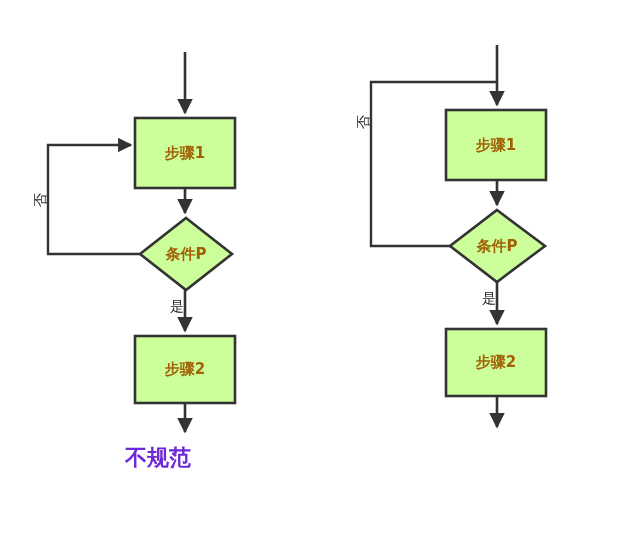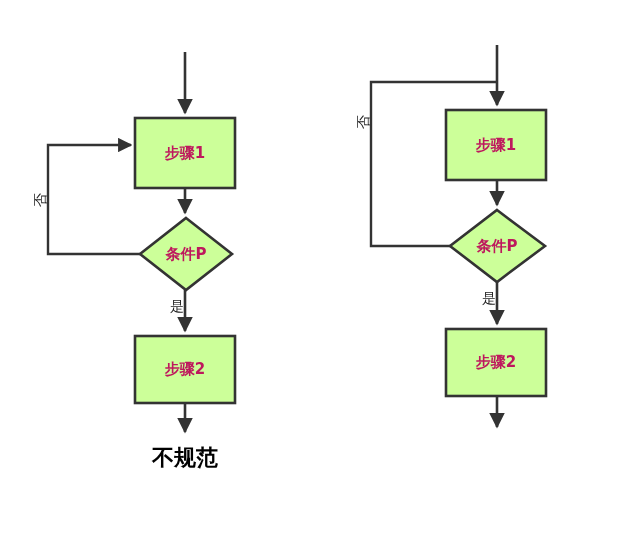--- a/index.html
+++ b/index.html
@@ -5,21 +5,21 @@
   html,body{margin:0;padding:0;background:#ffffff;}
   body{width:640px;height:540px;overflow:hidden;
        font-family:"DejaVu Sans","Liberation Sans",sans-serif;}
   #stage{position:relative;width:640px;height:540px;background:#fff;}
   svg.canvas{position:absolute;left:0;top:0;width:640px;height:540px;}
   .nodeLabel{
     position:absolute;
     font-family:"DejaVu Sans","Liberation Sans",sans-serif;
     font-weight:bold;
     font-size:15px;
-    color:#be185d;
+    color:#a16207;
     white-space:nowrap;
     text-align:center;
     pointer-events:none;
   }
   .edgeLabel{
     position:absolute;
     font-family:"DejaVu Sans","Liberation Sans",sans-serif;
     font-weight:normal;
     font-size:14px;
     color:#1a1a1a;
@@ -27,23 +27,23 @@
   }
   .edgeLabel.vert{
     transform:rotate(-90deg);
     transform-origin:center center;
   }
   .verdict{
     position:absolute;
     font-family:Liberation Mono, monospace;
     font-weight:bold;
     font-size:22px;
-    color:#000000;
+    color:#6d28d9;
     white-space:nowrap;
-    text-align:center;
+    text-align:left;
   }
 </style>
 </head>
 <body>
 
 <div id="stage">
 
   <svg class="canvas" viewBox="0 0 640 540">
     <defs>
       <marker id="arrow" viewBox="0 0 10 10" refX="9" refY="5" markerWidth="6" markerHeight="6" orient="auto-start-reverse">

